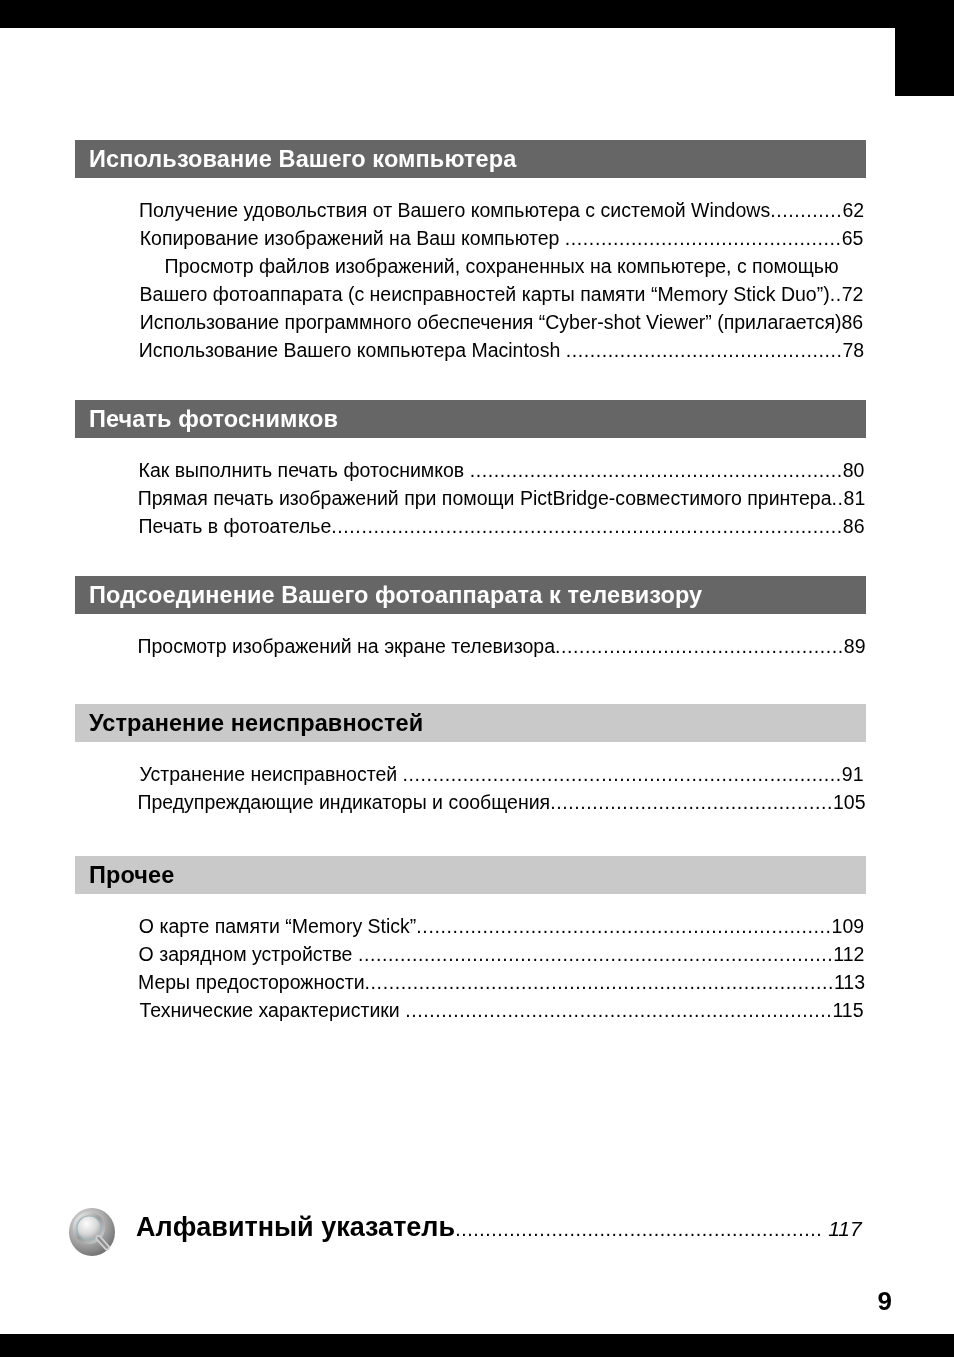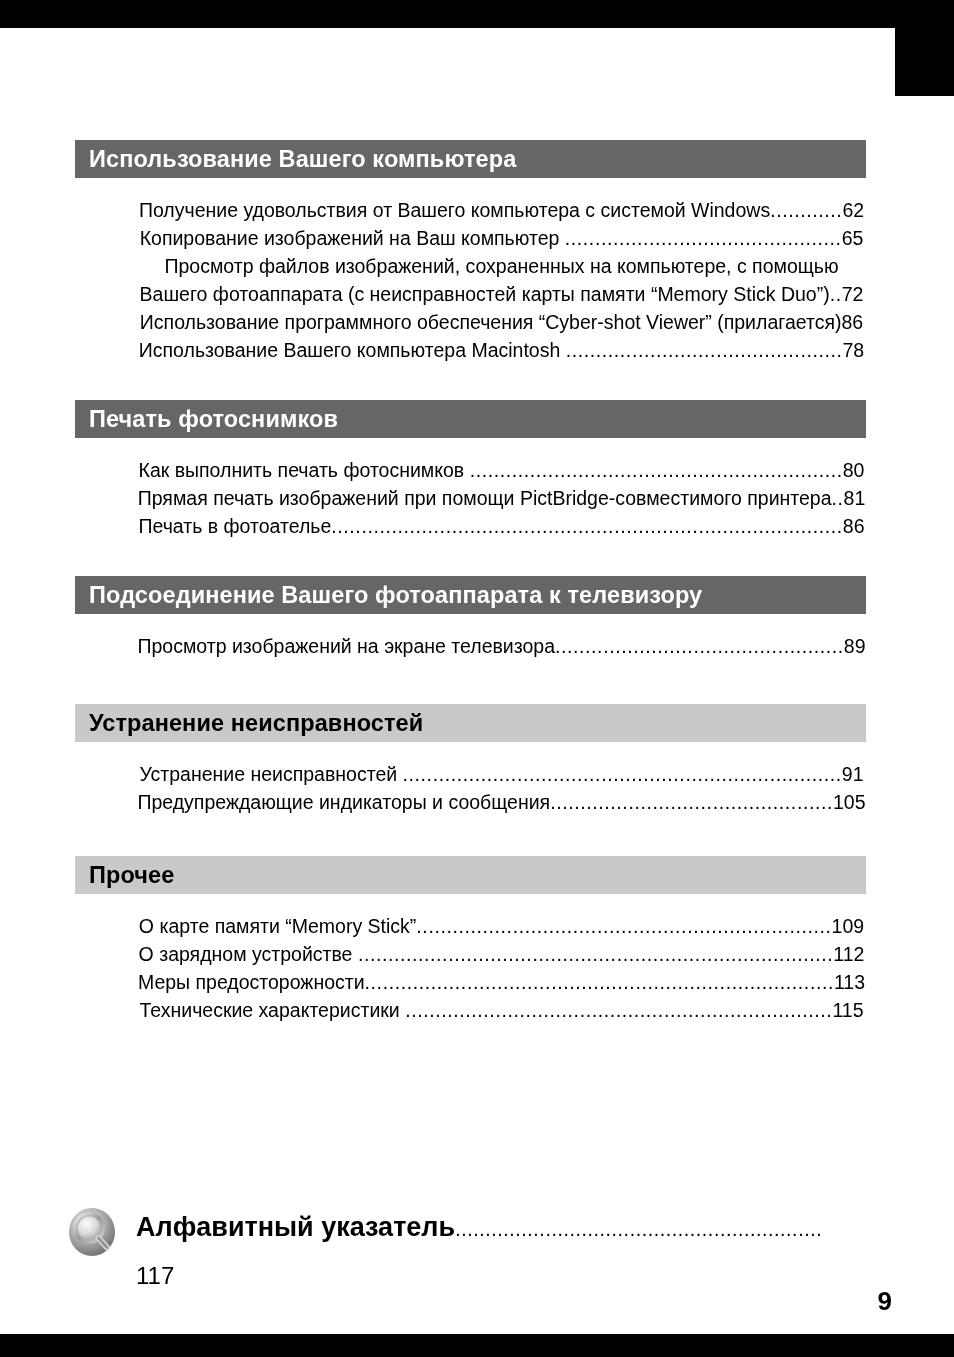--- a/index.html
+++ b/index.html
@@ -122,21 +122,22 @@
     font-weight: bold;
     color: #000000;
   }
   .index-text .lead {
     font-weight: normal;
     font-size: 19.5px;
     letter-spacing: 0.6px;
   }
   .index-text .pg {
     font-weight: normal;
-    font-size: 24px;
+    font-size: 21px;
+    font-style: italic;
   }
 
   
   .folio {
     position: absolute;
     right: 62px;
     top: 1286px;
     font-size: 26px;
     font-weight: bold;
     color: #000000;

